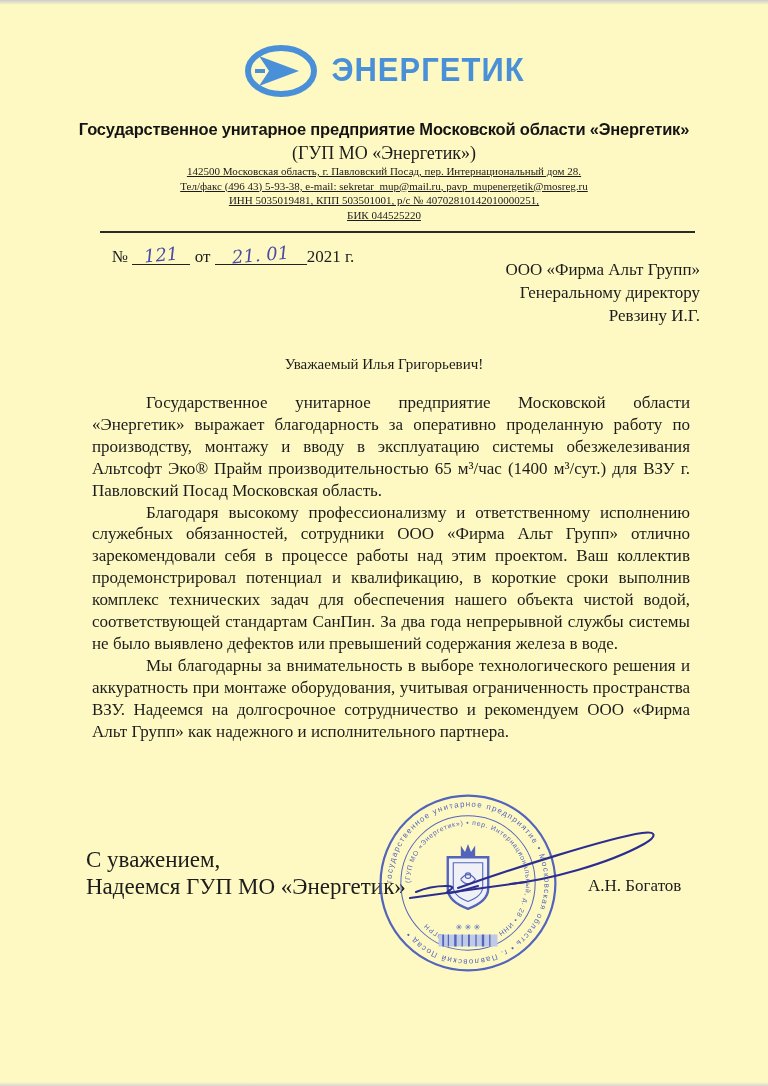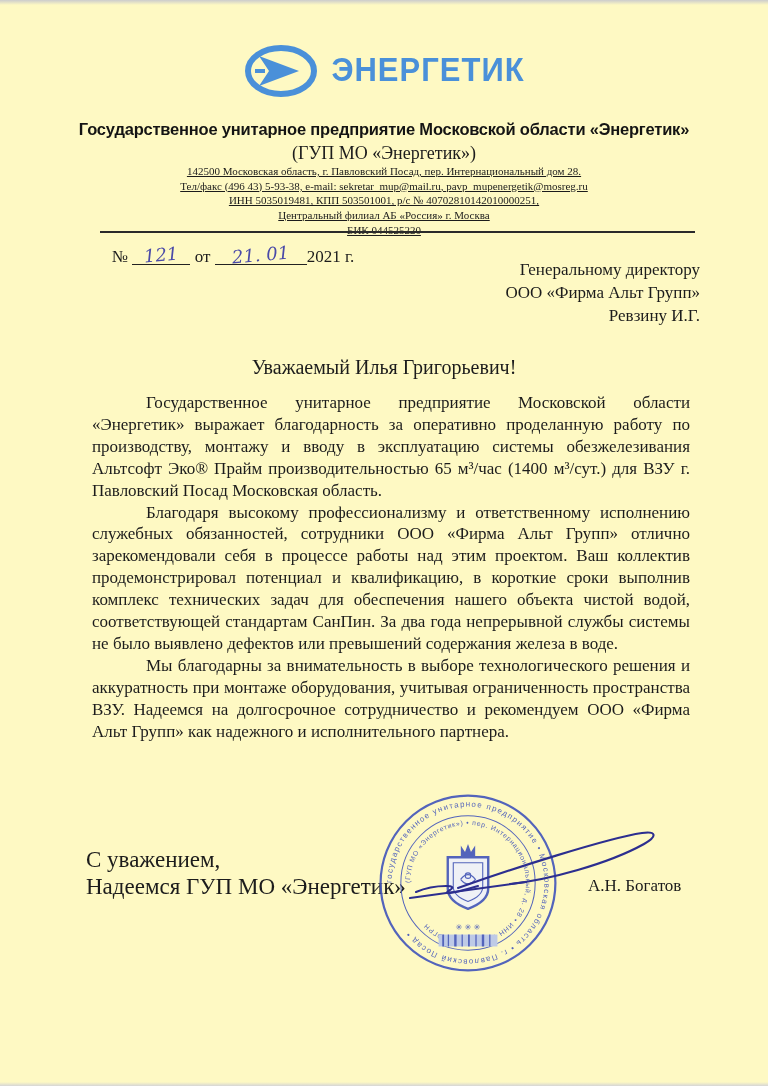--- a/index.html
+++ b/index.html
@@ -33,21 +33,21 @@
   .hand-slot.no{width:58px;}
   .hand-slot.date{width:92px;}
   .hand{display:inline-block;font-family:"DejaVu Serif",serif;font-style:italic;
     font-size:18px;color:#4a4aa8;transform:rotate(-5deg) translateY(-1px);}
 
   
   .recipient{position:absolute;right:68px;top:258px;text-align:right;
     font-size:17px;line-height:23px;}
 
   
-  .salutation{position:absolute;left:0;right:0;top:356px;text-align:center;font-size:20px;}
+  .salutation{position:absolute;left:0;right:0;top:356px;text-align:center;font-size:15px;}
   .body-text{position:absolute;left:92px;right:78px;top:392px;
     font-size:17px;line-height:21.9px;text-align:justify;}
   .body-text p{margin:0;text-indent:54px;}
 
   
   .closing{position:absolute;left:86px;top:846px;font-size:23px;line-height:27px;}
   .sig-name{position:absolute;left:588px;top:876px;font-size:17px;}
   .stamp{position:absolute;left:376px;top:791px;width:184px;height:184px;opacity:0.92;}
   .autograph{position:absolute;left:398px;top:818px;width:280px;height:100px;}
 </style>
@@ -63,36 +63,35 @@
         <polygon points="56,26 16,11 26,26 16,41" fill="#4a90d9"></polygon>
         <line x1="12" y1="26" x2="22" y2="26" stroke="#4a90d9" stroke-width="4"></line>
       </svg>
       <span class="logo-text">ЭНЕРГЕТИК</span>
     </div>
     <div class="org-bold">Государственное унитарное предприятие Московской области «Энергетик»</div>
     <div class="org-short">(ГУП МО «Энергетик»)</div>
     <div class="lh-line">142500 Московская область, г. Павловский Посад, пер. Интернациональный дом 28.</div>
     <div class="lh-line"><span>Тел/факс (496 43) 5-93-38, e-mail: </span><span class="lh-email">sekretar_mup@mail.ru</span><span>,  </span><span>pavp_mupenergetik@mosreg.ru</span></div>
     <div class="lh-line">ИНН 5035019481, КПП 503501001, р/с № 40702810142010000251,</div>
-    <div class="lh-line">Центральный филиал АБ «Россия» г. Москва</div>
     <div class="lh-line">БИК 044525220</div>
   </div>
 
   <div class="rule"></div>
 
   <div class="ref-row">
     <span>№</span>
     <span class="hand-slot no"><span class="hand">121</span></span>
     <span>от</span>
     <span class="hand-slot date"><span class="hand">21. 01</span></span><span>2021 г.</span>
   </div>
 
   <div class="recipient">
+    <div>ООО «Фирма Альт Групп»</div>
     <div>Генеральному директору</div>
-    <div>ООО «Фирма Альт Групп»</div>
     <div>Ревзину И.Г.</div>
   </div>
 
   <div class="salutation">Уважаемый Илья Григорьевич!</div>
 
   <div class="body-text">
     <p>Государственное унитарное предприятие Московской области «Энергетик» выражает благодарность за оперативно проделанную работу по производству, монтажу и вводу в эксплуатацию системы обезжелезивания Альтсофт Эко® Прайм производительностью 65 м³/час (1400 м³/сут.) для ВЗУ г. Павловский Посад Московская область.</p>
     <p>Благодаря высокому профессионализму и ответственному исполнению служебных обязанностей, сотрудники ООО «Фирма Альт Групп» отлично зарекомендовали себя в процессе работы над этим проектом. Ваш коллектив продемонстрировал потенциал и квалификацию, в короткие сроки выполнив комплекс технических задач для обеспечения нашего объекта чистой водой, соответствующей стандартам СанПин. За два года непрерывной службы системы не было выявлено дефектов или превышений содержания железа в воде.</p>
     <p>Мы благодарны за внимательность в выборе технологического решения и аккуратность при монтаже оборудования, учитывая ограниченность пространства ВЗУ. Надеемся на долгосрочное сотрудничество и рекомендуем ООО «Фирма Альт Групп» как надежного и исполнительного партнера.</p>
   </div>

